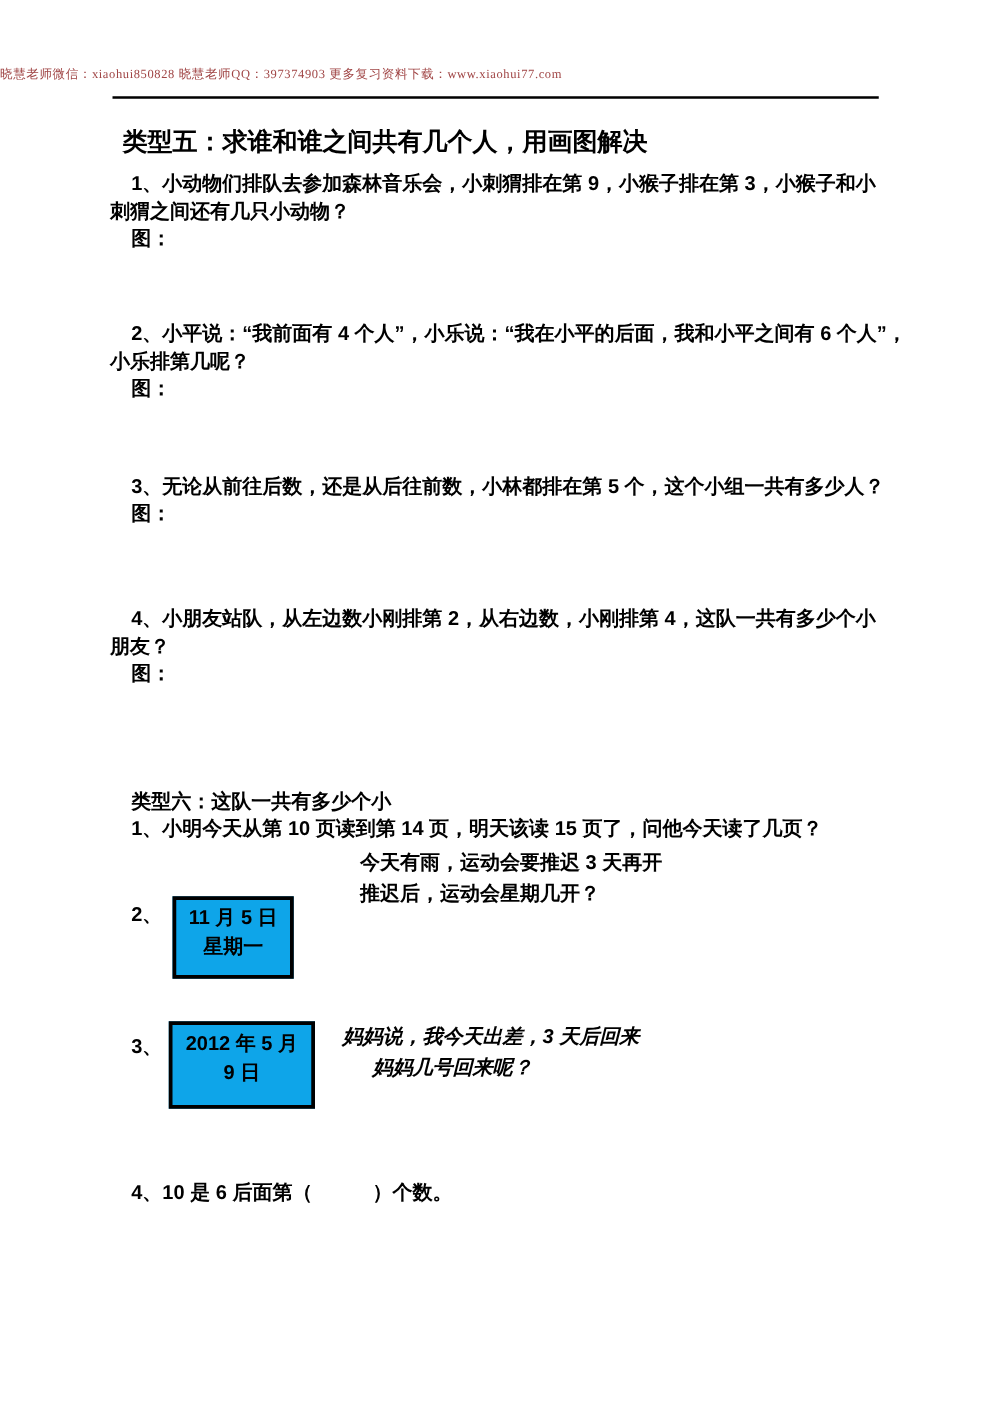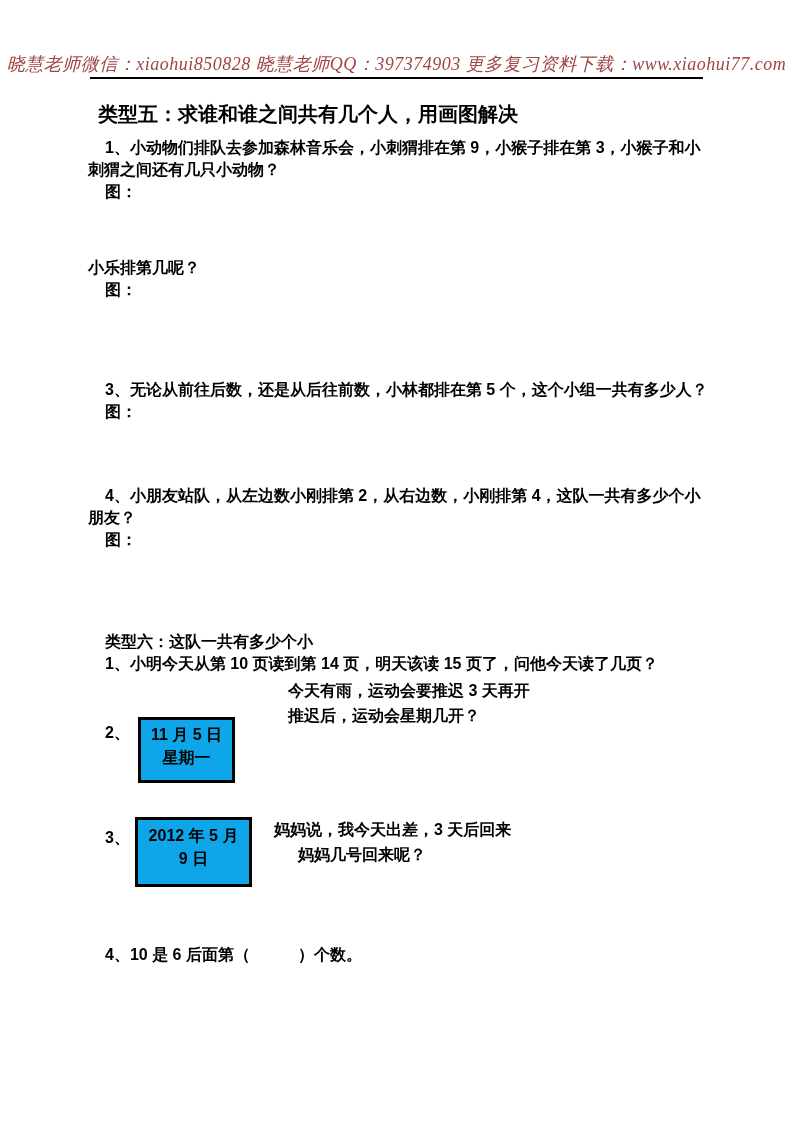--- a/index.html
+++ b/index.html
@@ -6,23 +6,23 @@
   .page{
     position:relative;
     width:793px;height:1122px;
     background:#ffffff;
     font-family:"Liberation Sans","DejaVu Sans",sans-serif;
     font-weight:bold;color:#000;
     overflow:hidden;
   }
   .watermark{
     position:absolute;top:52px;left:0;width:100%;
-    text-align:center;font-size:18px;font-weight:normal;
+    text-align:left;font-size:10px;font-weight:normal;
     font-family:"Liberation Serif","DejaVu Serif",serif;
-    letter-spacing:0.5px;white-space:nowrap;font-style:italic;
+    letter-spacing:0.5px;white-space:nowrap;
   }
   .divider{
     position:absolute;top:77px;left:90px;width:613px;height:2px;background:#000;
   }
   .sec-title{
     position:absolute;left:98px;font-size:20px;line-height:24px;white-space:nowrap;
   }
   .block{
     position:absolute;left:88px;width:640px;
     font-size:16px;line-height:22px;white-space:nowrap;
@@ -40,41 +40,42 @@
     border:3px solid #000;background:#0ea5e9;
     text-align:center;font-size:16px;
   }
   .date-box .line{line-height:23px;}
   .box2{left:138px;top:717px;width:97px;height:66px;padding-top:3px;}
   .box3{left:135px;top:817px;width:117px;height:70px;padding-top:4px;}
   .right-text{
     position:absolute;font-size:16px;line-height:25px;white-space:nowrap;
   }
   .rt2{left:264px;top:678px;margin-left:24px;}
-  .rt3{left:274px;top:817px;}
+  .rt3{left:274px;top:817px;font-style:italic;}
   .rt3 .line2{margin-left:24px;}
 </style>
 </head>
 <body>
 
 <div class="page">
 
   <div class="watermark" style="color: rgb(160, 69, 69);">晓慧老师微信：xiaohui850828 晓慧老师QQ：397374903 更多复习资料下载：www.xiaohui77.com</div>
 
   <div class="divider"></div>
 
   <div class="sec-title" style="top:102px;">类型五：求谁和谁之间共有几个人，用画图解决</div>
 
   <div class="block" style="top:137px;">
     <div class="line indent">1、小动物们排队去参加森林音乐会，小刺猬排在第 9，小猴子排在第 3，小猴子和小</div>
     <div class="line">刺猬之间还有几只小动物？</div>
     <div class="line indent">图：</div>
   </div>
 
   <div class="block" style="top:257px;">
+    <div class="line indent">2、小平说：“我前面有 4 个人”，小乐说：“我在小平的后面，我和小平之间有 6 个人”，</div>
     <div class="line">小乐排第几呢？</div>
     <div class="line indent">图：</div>
   </div>
 
   <div class="block" style="top:379px;">
     <div class="line indent">3、无论从前往后数，还是从后往前数，小林都排在第 5 个，这个小组一共有多少人？</div>
     <div class="line indent">图：</div>
   </div>
 
   <div class="block" style="top:485px;">

